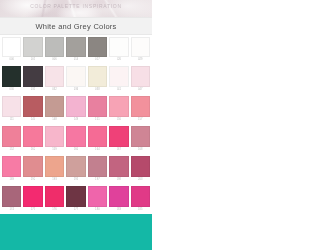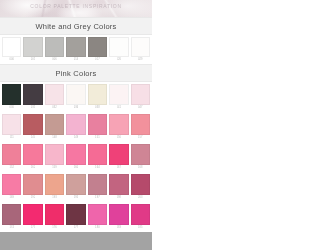--- a/index.html
+++ b/index.html
@@ -3,21 +3,21 @@
 <meta charset="utf-8">
 <title>Color Palette</title>
 <style>
   html,body{margin:0;padding:0;}
   body{
     width:152px;height:250px;overflow:hidden;
     background:#ffffff;
     font-family:"Liberation Sans", sans-serif;
     -webkit-font-smoothing:antialiased;
   }
-  .page{position:relative;width:152px;height:250px;overflow:hidden;background:#a3a3a3;}
+  .page{position:relative;width:152px;height:250px;overflow:hidden;background:#14b8a6;}
 
   
   .banner{
     position:relative;width:152px;height:17px;overflow:hidden;
     background:
       radial-gradient(ellipse 40px 18px at 18% 30%, rgba(255,255,255,.85), rgba(255,255,255,0) 70%),
       radial-gradient(ellipse 34px 14px at 52% 75%, rgba(255,255,255,.7), rgba(255,255,255,0) 70%),
       radial-gradient(ellipse 46px 20px at 84% 35%, rgba(255,255,255,.6), rgba(255,255,255,0) 72%),
       radial-gradient(ellipse 28px 12px at 68% 12%, rgba(216,200,206,.55), rgba(216,200,206,0) 70%),
       radial-gradient(ellipse 30px 16px at 30% 90%, rgba(211,196,202,.5), rgba(211,196,202,0) 70%),
@@ -115,23 +115,20 @@
         </div>
         <div class="cell">
           <div class="chip pale" style="background: rgb(253, 253, 252);"></div>
           <div class="code">026</div>
         </div>
         <div class="cell">
           <div class="chip pale" style="background: rgb(253, 252, 251);"></div>
           <div class="code">029</div>
         </div>
       </div>
-      <div class="section-header">
-        <span class="label">Pink Colors</span>
-      </div>
       <div class="grid pink">
         <div class="cell">
           <div class="chip" style="background: rgb(36, 48, 44);"></div>
           <div class="code">030</div>
         </div>
         <div class="cell">
           <div class="chip" style="background: rgb(68, 60, 66);"></div>
           <div class="code">031</div>
         </div>
         <div class="cell">

